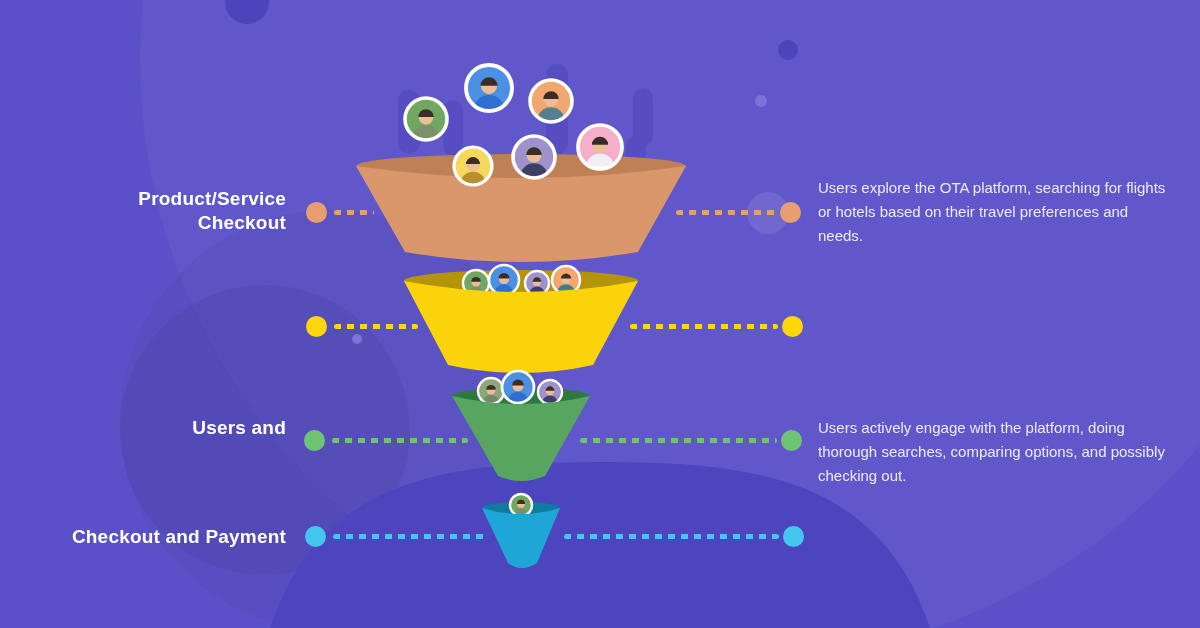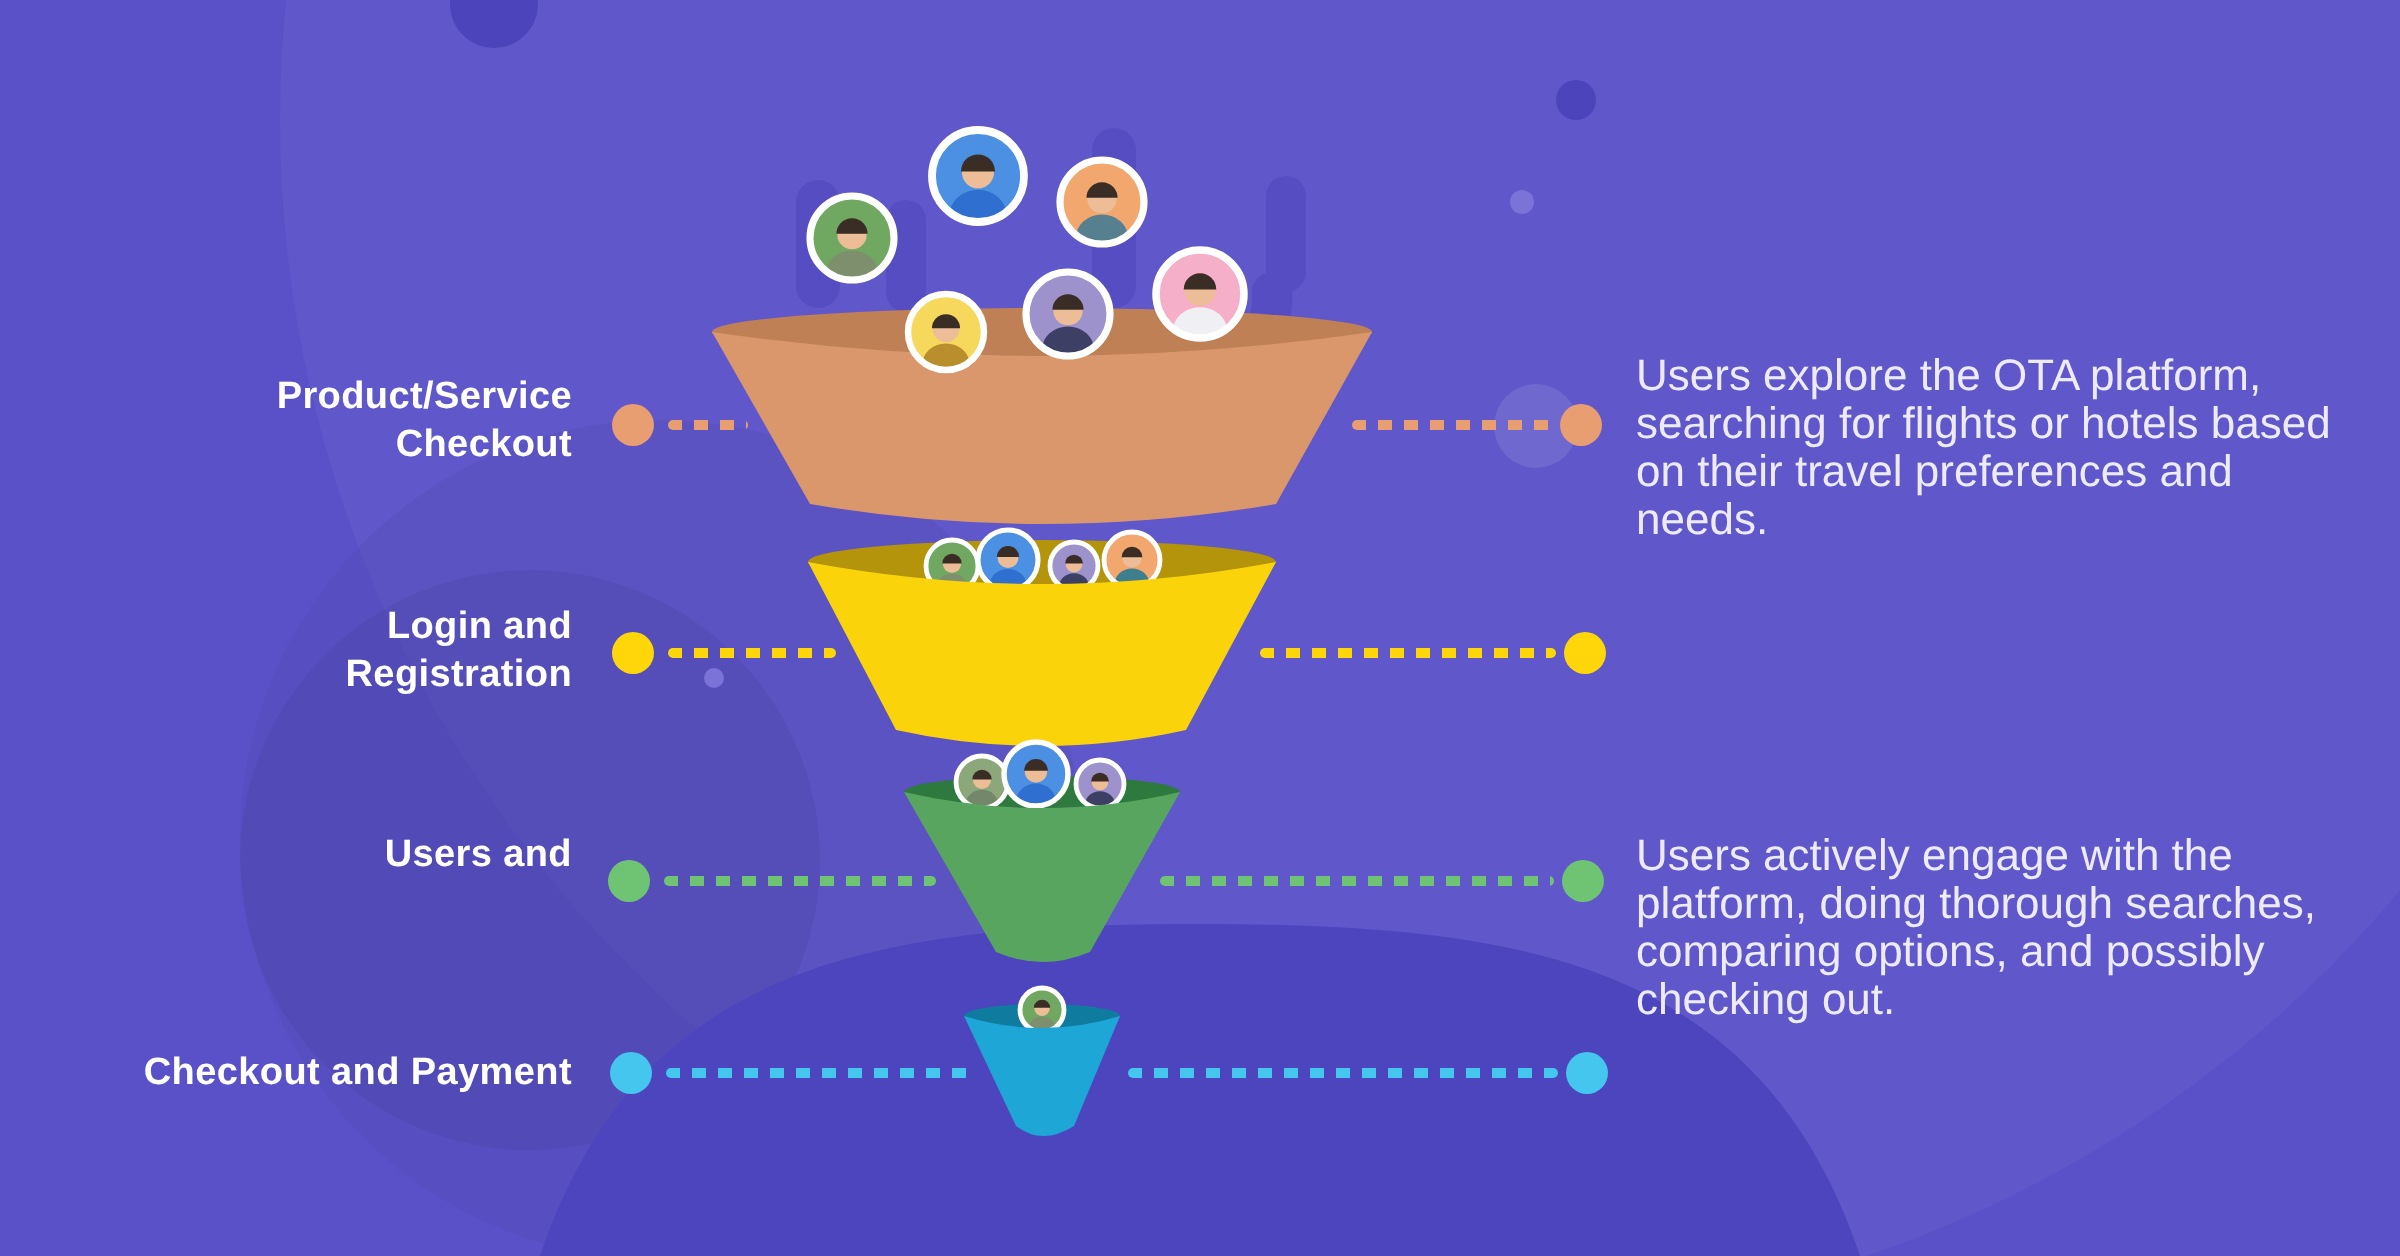--- a/index.html
+++ b/index.html
@@ -3,21 +3,21 @@
 <meta charset="utf-8">
 <style>
   html,body{margin:0;padding:0;}
   body{width:1200px;height:628px;overflow:hidden;font-family:"Liberation Sans",sans-serif;}
   #canvas{position:relative;width:1200px;height:628px;background:#5A51C9;overflow:hidden;}
   #scene{position:absolute;left:0;top:0;z-index:1;}
 
   .row{position:absolute;inset:0;pointer-events:none;z-index:2;}
   .label{position:absolute;right:914px;width:280px;text-align:right;color:#FFFFFF;
          font-weight:700;font-size:19px;line-height:24px;letter-spacing:.2px;}
-  .desc{position:absolute;left:818px;width:358px;color:#EDEBFB;font-size:22px;line-height:24px;font-weight:400;}
+  .desc{position:absolute;left:818px;width:358px;color:#EDEBFB;font-size:15px;line-height:24px;font-weight:400;}
   .dot{position:absolute;width:21px;height:21px;border-radius:50%;background:var(--c,#fff);}
   .conn{position:absolute;height:5px;border-radius:2.5px;
         background-image:repeating-linear-gradient(90deg,var(--c,#fff) 0px,var(--c,#fff) 7px,transparent 7px,transparent 13px);}
 
   .row[data-row="0"] .label{top:187px}
   .row[data-row="0"] .desc{top:176px}
   .row[data-row="0"] .dot.left{left:306px;top:202px}
   .row[data-row="0"] .conn.left{left:334px;top:210px;width:40px}
   .row[data-row="0"] .conn.right{left:676px;top:210px;width:100px}
   .row[data-row="0"] .dot.right{left:780px;top:202px}
@@ -273,24 +273,20 @@
       <div>Checkout</div>
     </div>
     <div class="dot left"></div>
     <div class="conn left"></div>
     <div class="conn right"></div>
     <div class="dot right"></div>
     <div class="desc">Users explore the OTA platform, searching for flights or hotels based on their travel preferences and needs.</div>
   </div>
 
   <div class="row" data-row="1" style="--c: #FFD60A;">
-    <div class="label">
-      <div>Login and</div>
-      <div>Registration</div>
-    </div>
     <div class="dot left"></div>
     <div class="conn left"></div>
     <div class="conn right"></div>
     <div class="dot right"></div>
   </div>
 
   <div class="row" data-row="2" style="--c: #6FC473;">
     <div class="label">
       <div>Users and</div>
     </div>

